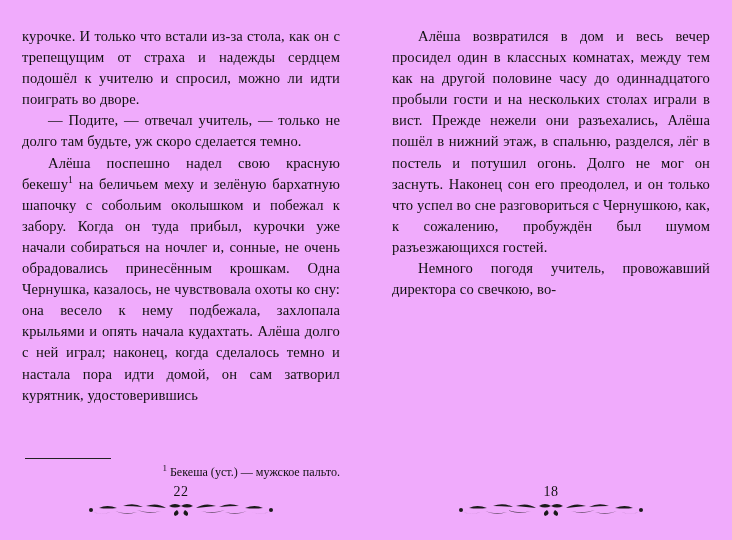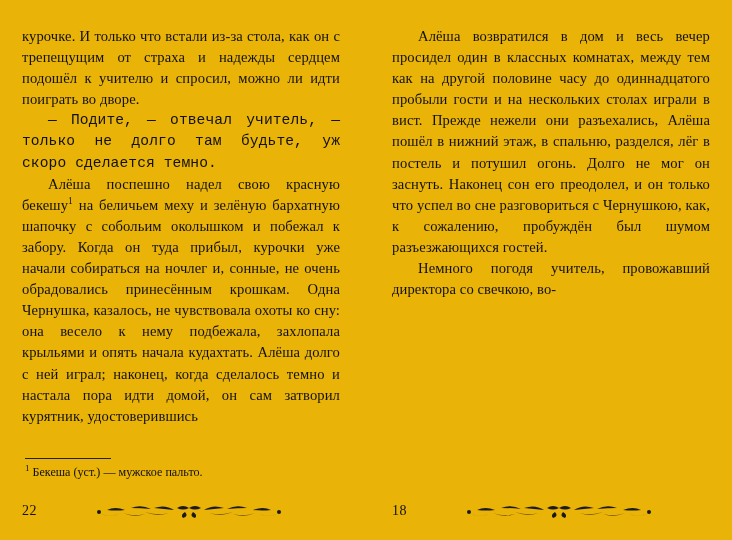--- a/index.html
+++ b/index.html
@@ -4,21 +4,21 @@
 <style>
   html, body {
     margin: 0;
     padding: 0;
     background: #ffffff;
   }
   .page {
     position: relative;
     width: 732px;
     height: 540px;
-    background: #eab308;
+    background: #f0abfc;
     overflow: hidden;
     font-family: "Liberation Serif", "DejaVu Serif", serif;
     color: #111111;
   }
   .spread {
     display: flex;
     flex-direction: row;
     width: 732px;
     height: 540px;
     box-sizing: border-box;
@@ -47,51 +47,51 @@
     letter-spacing: 0.1px;
   }
   .body-text p {
     margin: 0;
   }
   .body-text p.indent {
     text-indent: 26px;
   }
   .body-text p.dash {
     text-indent: 26px;
-    font-family: Liberation Mono, monospace;
   }
   .footnote-wrap {
     margin-top: auto;
     padding-top: 8px;
   }
   .footnote-rule {
     width: 86px;
     height: 1px;
     background: #222222;
     margin: 0 0 5px 3px;
   }
   .footnote {
     font-size: 12.1px;
     line-height: 16px;
-    text-align: left;
+    text-align: right;
     padding-left: 3px;
   }
   .footnote sup {
     font-size: 9px;
     vertical-align: super;
     line-height: 0;
   }
   sup.fn {
     font-size: 9.5px;
     vertical-align: super;
     line-height: 0;
   }
   .page-foot {
     height: 56px;
     display: flex;
+    flex-direction: column;
     align-items: center;
     justify-content: flex-start;
     padding-top: 4px;
   }
   .folio {
     font-size: 14px;
     letter-spacing: 0.5px;
     margin-bottom: 2px;
   }
   .orn {

